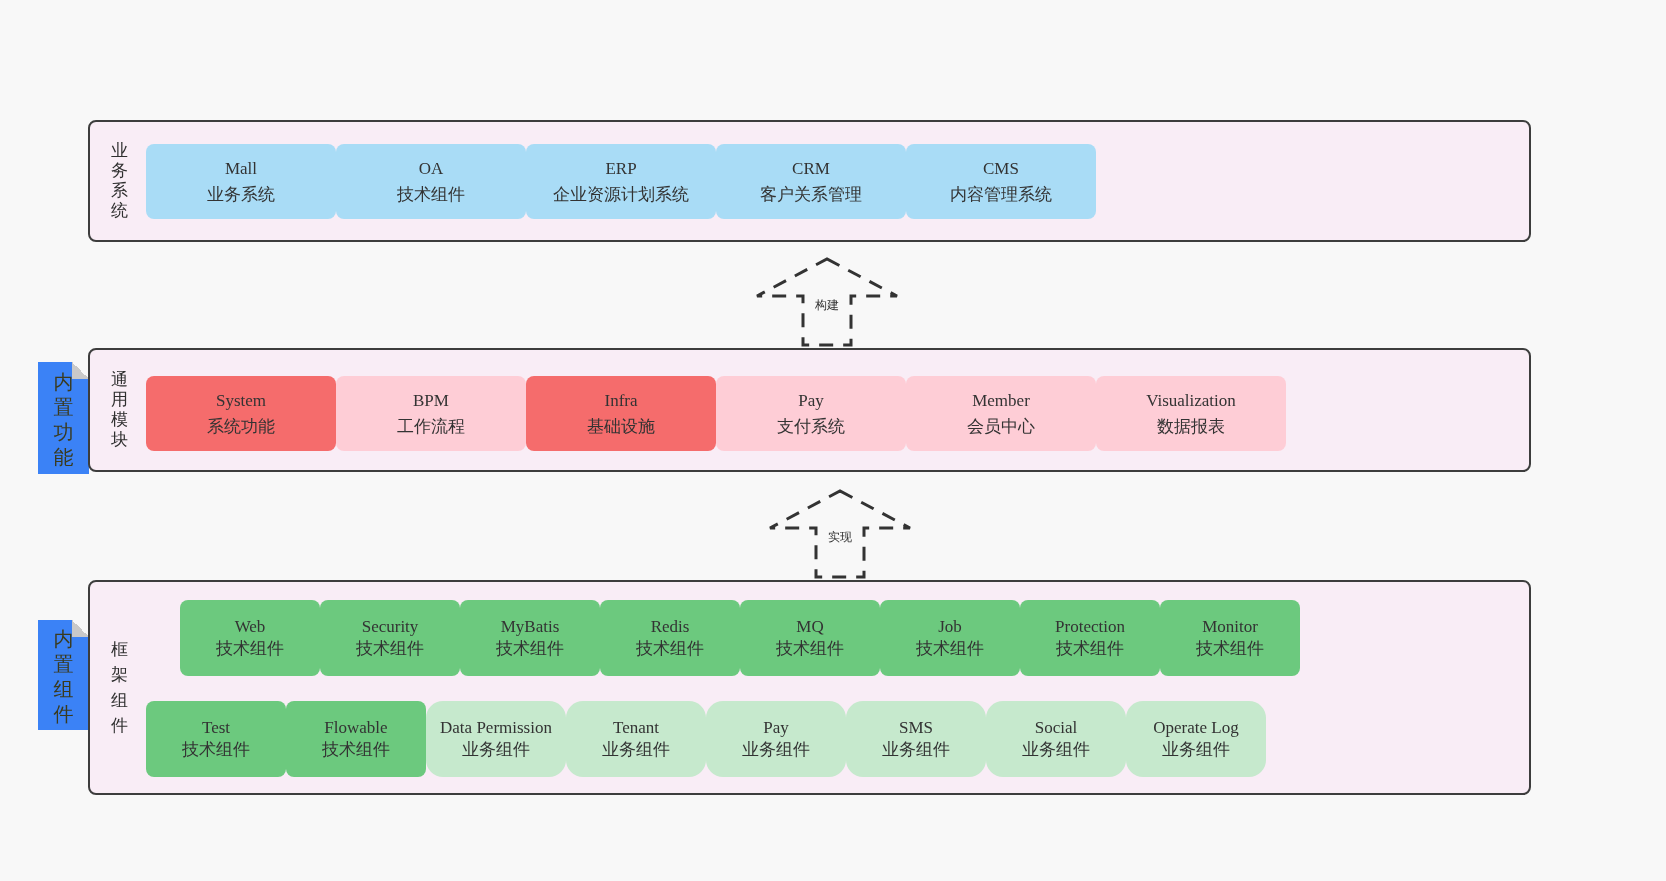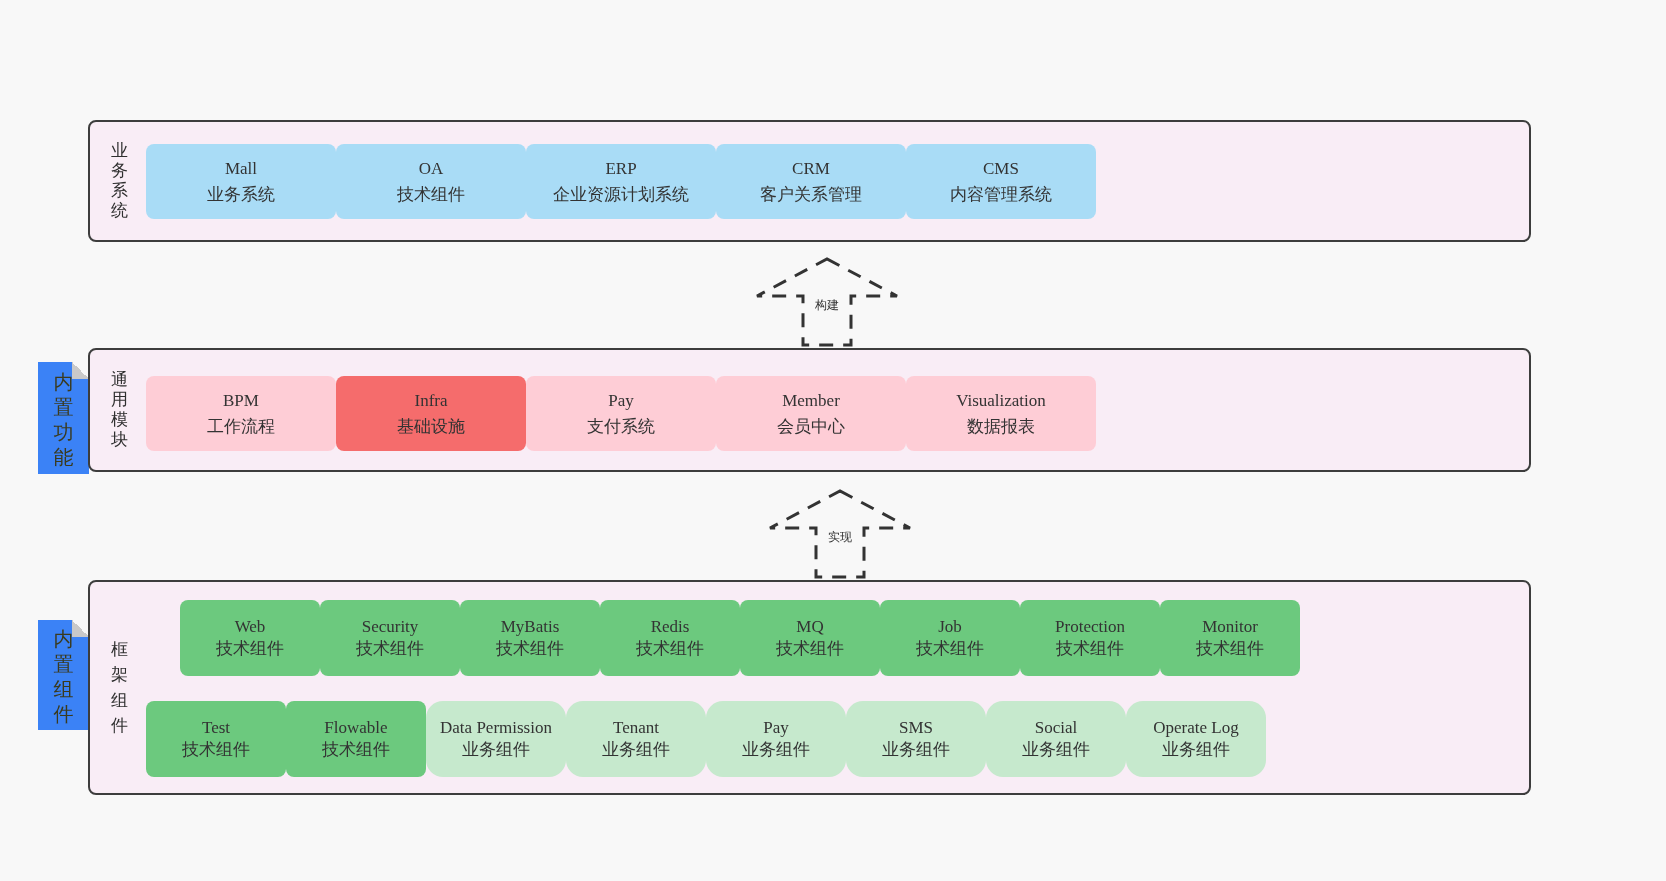--- a/index.html
+++ b/index.html
@@ -123,20 +123,24 @@
   </div>
 
   <div class="sticky" id="sticky-modules">
     <div class="fold"></div>
     <div class="sticky-text">内置功能</div>
   </div>
 
   <div class="section" id="section-modules">
     <div class="section-label">通用模块</div>
     <div class="box-row">
+      <div class="box v-red">
+        <div class="box-title">System</div>
+        <div class="box-sub">系统功能</div>
+      </div>
       <div class="box v-pink">
         <div class="box-title">BPM</div>
         <div class="box-sub">工作流程</div>
       </div>
       <div class="box v-red">
         <div class="box-title">Infra</div>
         <div class="box-sub">基础设施</div>
       </div>
       <div class="box v-pink">
         <div class="box-title">Pay</div>

